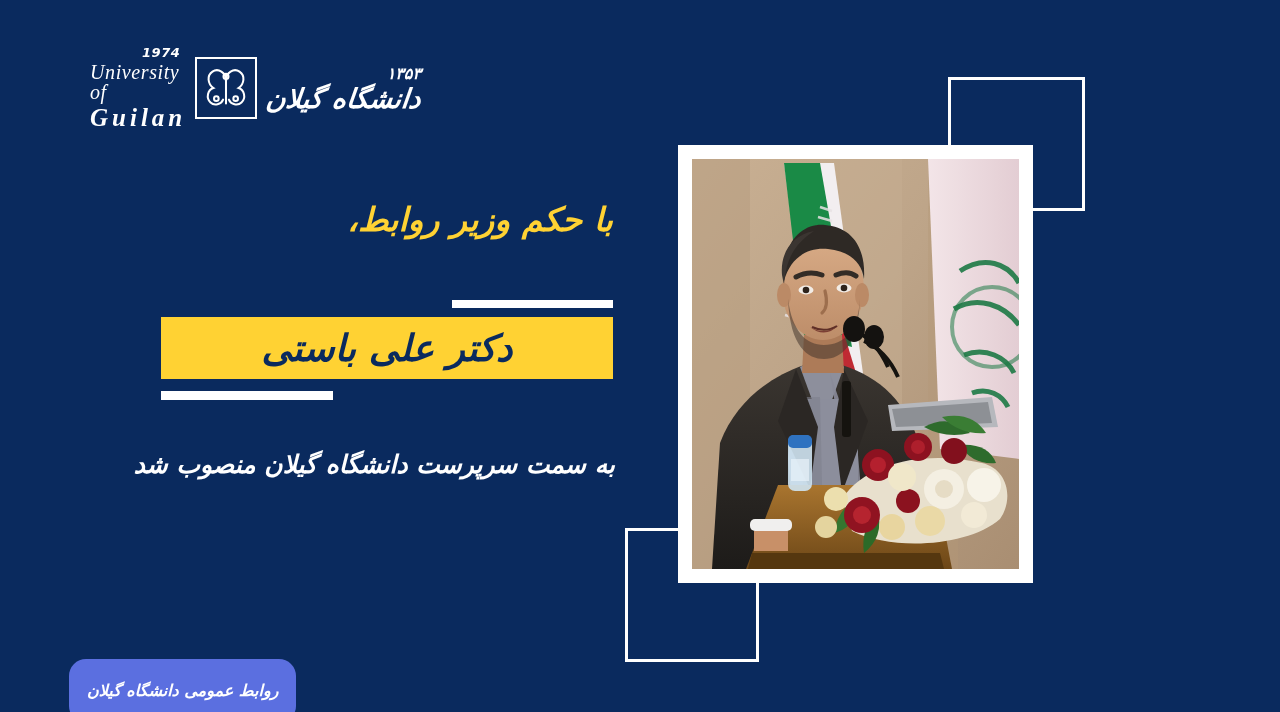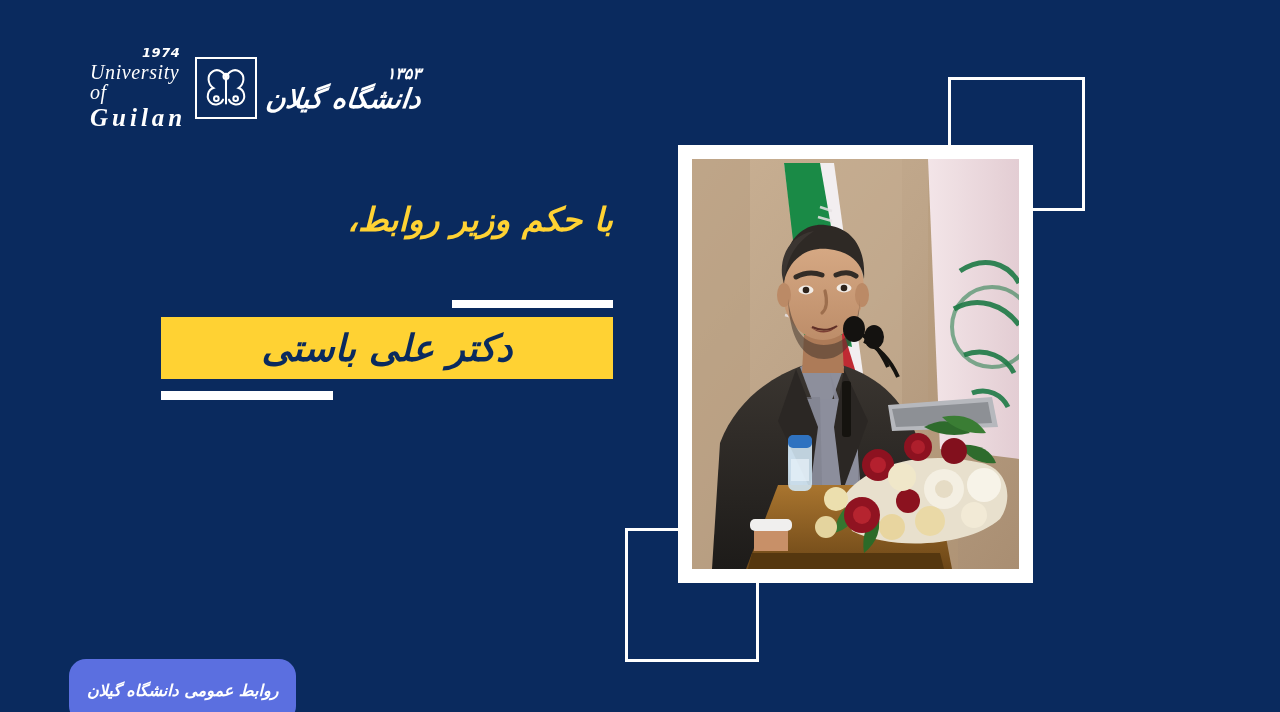--- a/index.html
+++ b/index.html
@@ -241,20 +241,21 @@
   <div class="kicker">با حکم وزیر روابط،</div>
 
   <div class="rule-top"></div>
 
   <div class="name-band">
     <span class="name-band-text">دکتر علی باستی</span>
   </div>
 
   <div class="rule-bottom"></div>
 
+  <div class="subline">به سمت سرپرست دانشگاه گیلان منصوب شد</div>
 
   <div class="photo-frame">
     <div class="photo">
       <svg viewBox="0 0 327 410" preserveAspectRatio="xMidYMid slice" aria-hidden="true">
         <defs>
           <linearGradient id="wallG" x1="0" y1="0" x2="1" y2="1">
             <stop offset="0%" stop-color="#c9b093"></stop>
             <stop offset="45%" stop-color="#bda488"></stop>
             <stop offset="100%" stop-color="#a98e72"></stop>
           </linearGradient>

